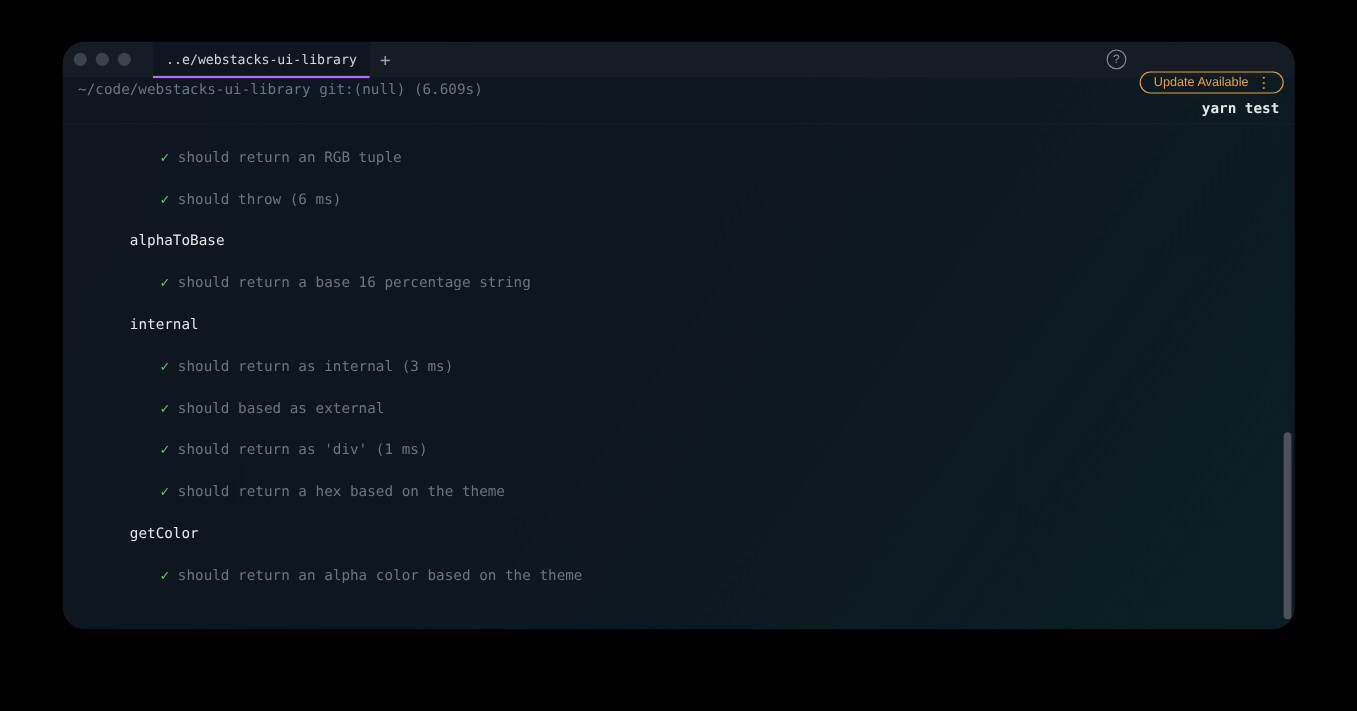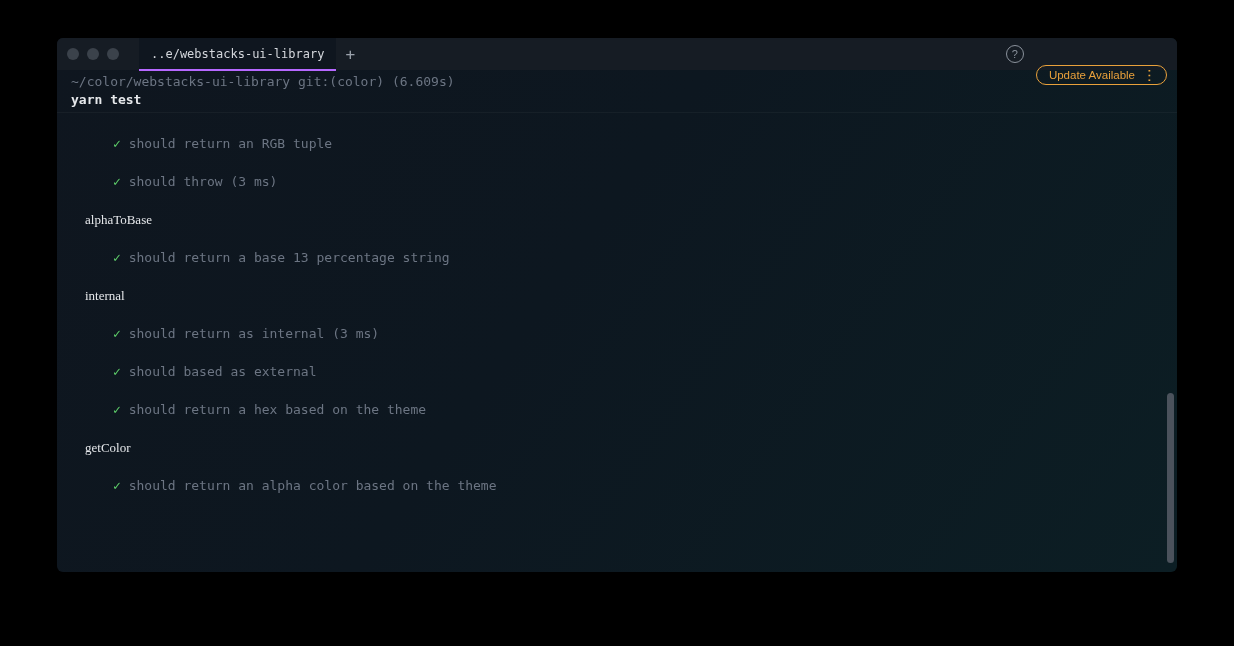--- a/index.html
+++ b/index.html
@@ -11,21 +11,21 @@
     font-size: 13px;
     display: flex;
     align-items: flex-start;
     justify-content: center;
     padding-top: 38px;
   }
   .window {
     width: 1120px;
     height: 534px;
     background: linear-gradient(125deg, #0f161f 0%, #0d1720 45%, #0c1e24 100%);
-    border-radius: 6px;
+    border-radius: 20px;
     box-shadow: 0 20px 60px rgba(0,0,0,0.8);
     overflow: hidden;
     display: flex;
     flex-direction: column;
     position: relative;
   }
   
   .tabbar {
     height: 32px;
     background: #161c24;
@@ -107,35 +107,36 @@
     display: inline-block;
   }
   
   .sticky {
     border-bottom: 1px solid rgba(255,255,255,0.04);
     padding: 3px 14px 3px 14px;
     flex-shrink: 0;
     line-height: 18px;
   }
   .sticky .row1 { color: #9aa1ab; }
-  .sticky .cmd  { color: #e6e8eb; font-weight: 600; }
+  .sticky .cmd  { color: #e6e8eb; font-weight: 600; text-align: right; }
   
   .termwrap {
     flex: 1;
     overflow: hidden;
     position: relative;
+    margin-left: 33px;
   }
   .term {
     padding: 2px 14px 10px 14px;
     color: #e6e8eb;
     line-height: 19px;
     white-space: pre;
   }
   .dim      { color: #6c7583; }
-  .white    { color: #e6e8eb; font-family: Liberation Serif, serif; }
+  .white    { color: #e6e8eb; }
   .tick     { color: #5ecf6a; }
 
   .indent1 { padding-left: 14px; }
   .indent3 { padding-left: 42px; }
   .scrollbar {
     position: absolute;
     right: 3px;
     top: 280px;
     width: 7px;
     height: 170px;
@@ -165,38 +166,39 @@
       <div class="help-icon">?</div>
       <div class="update-pill">
         <span>Update Available</span>
         <span class="dots">⋯</span>
       </div>
     </div>
   </div>
 
   <div class="sticky">
     <div class="row1">
-      <span class="dim">~/color/webstacks-ui-library</span>
+      <span class="dim">~/code/webstacks-ui-library</span>
       <span class="dim"> </span>
-      <span class="dim">git:(</span><span class="dim">color</span><span class="dim">)</span>
+      <span class="dim">git:(</span><span class="dim">null</span><span class="dim">)</span>
       <span class="dim"> </span>
       <span class="dim">(6.609s)</span>
     </div>
     <div class="cmd">yarn test</div>
   </div>
 
   <div class="termwrap">
     <div class="term">
 <span class="row indent3"><span class="tick">✓</span> <span class="dim">should return an RGB tuple</span></span>
-<span class="row indent3"><span class="tick">✓</span> <span class="dim">should throw (3 ms)</span></span>
+<span class="row indent3"><span class="tick">✓</span> <span class="dim">should throw (6 ms)</span></span>
 <span class="row indent1"><span class="white">alphaToBase</span></span>
-<span class="row indent3"><span class="tick">✓</span> <span class="dim">should return a base 13 percentage string</span></span>
+<span class="row indent3"><span class="tick">✓</span> <span class="dim">should return a base 16 percentage string</span></span>
 <span class="row indent1"><span class="white">internal</span></span>
 <span class="row indent3"><span class="tick">✓</span> <span class="dim">should return as internal (3 ms)</span></span>
 <span class="row indent3"><span class="tick">✓</span> <span class="dim">should based as external</span></span>
+<span class="row indent3"><span class="tick">✓</span> <span class="dim">should return as 'div' (1 ms)</span></span>
 <span class="row indent3"><span class="tick">✓</span> <span class="dim">should return a hex based on the theme</span></span>
 <span class="row indent1"><span class="white">getColor</span></span>
 <span class="row indent3"><span class="tick">✓</span> <span class="dim">should return an alpha color based on the theme</span></span>
 
 
 
 
 
 
 

